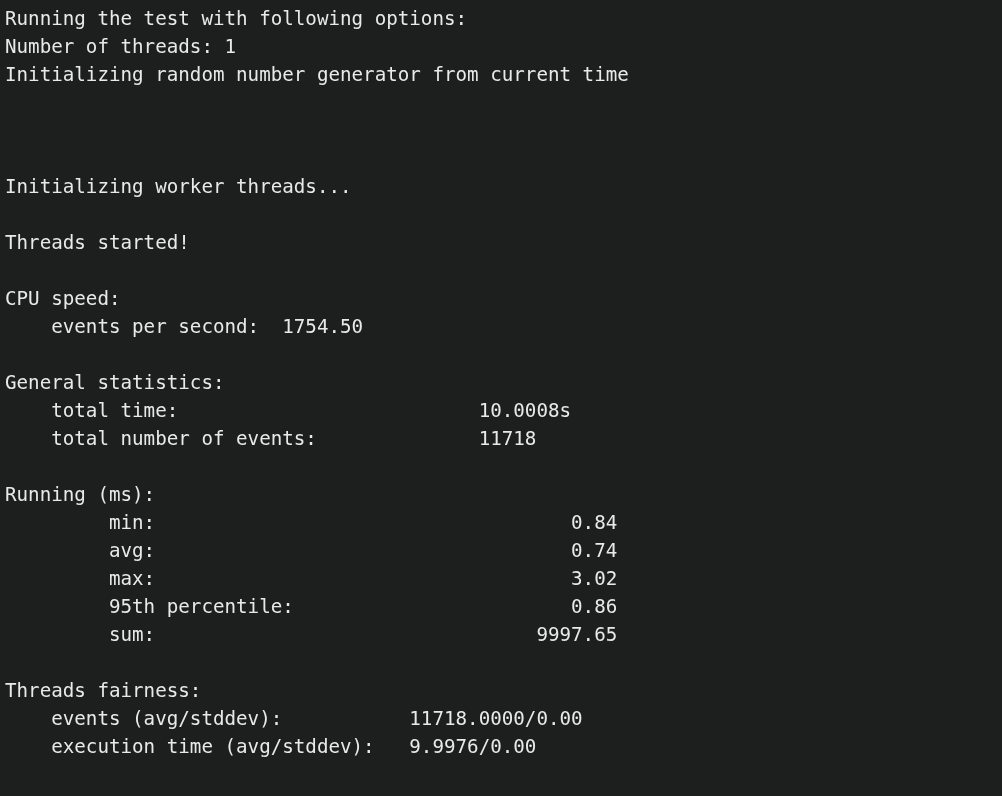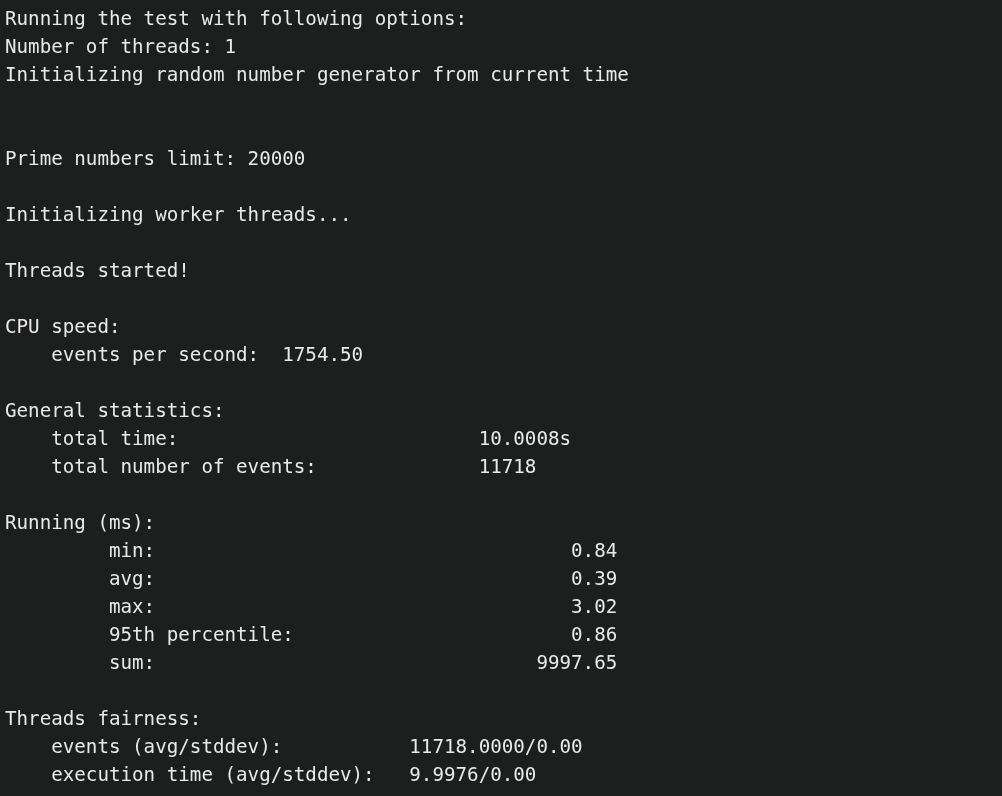--- a/index.html
+++ b/index.html
@@ -38,36 +38,35 @@
 </style>
 </head>
 <body>
 
 <div class="terminal">
   <div class="line">Running the test with following options:</div>
   <div class="line">Number of threads: 1</div>
   <div class="line">Initializing random number generator from current time</div>
   <div class="line blank"></div>
   <div class="line blank"></div>
-  <div class="line">Prime numbers limit: 20000</div>
   <div class="line blank"></div>
   <div class="line">Initializing worker threads...</div>
   <div class="line blank"></div>
   <div class="line">Threads started!</div>
   <div class="line blank"></div>
   <div class="line">CPU speed:</div>
   <div class="line">    events per second:  1754.50</div>
   <div class="line blank"></div>
   <div class="line">General statistics:</div>
   <div class="line">    total time:                          10.0008s</div>
   <div class="line">    total number of events:              11718</div>
   <div class="line blank"></div>
   <div class="line">Running (ms):</div>
   <div class="line">         min:                                    0.84</div>
-  <div class="line">         avg:                                    0.39</div>
+  <div class="line">         avg:                                    0.74</div>
   <div class="line">         max:                                    3.02</div>
   <div class="line">         95th percentile:                        0.86</div>
   <div class="line">         sum:                                 9997.65</div>
   <div class="line blank"></div>
   <div class="line">Threads fairness:</div>
   <div class="line">    events (avg/stddev):           11718.0000/0.00</div>
   <div class="line">    execution time (avg/stddev):   9.9976/0.00</div>
 </div>
 
 </body></html>

